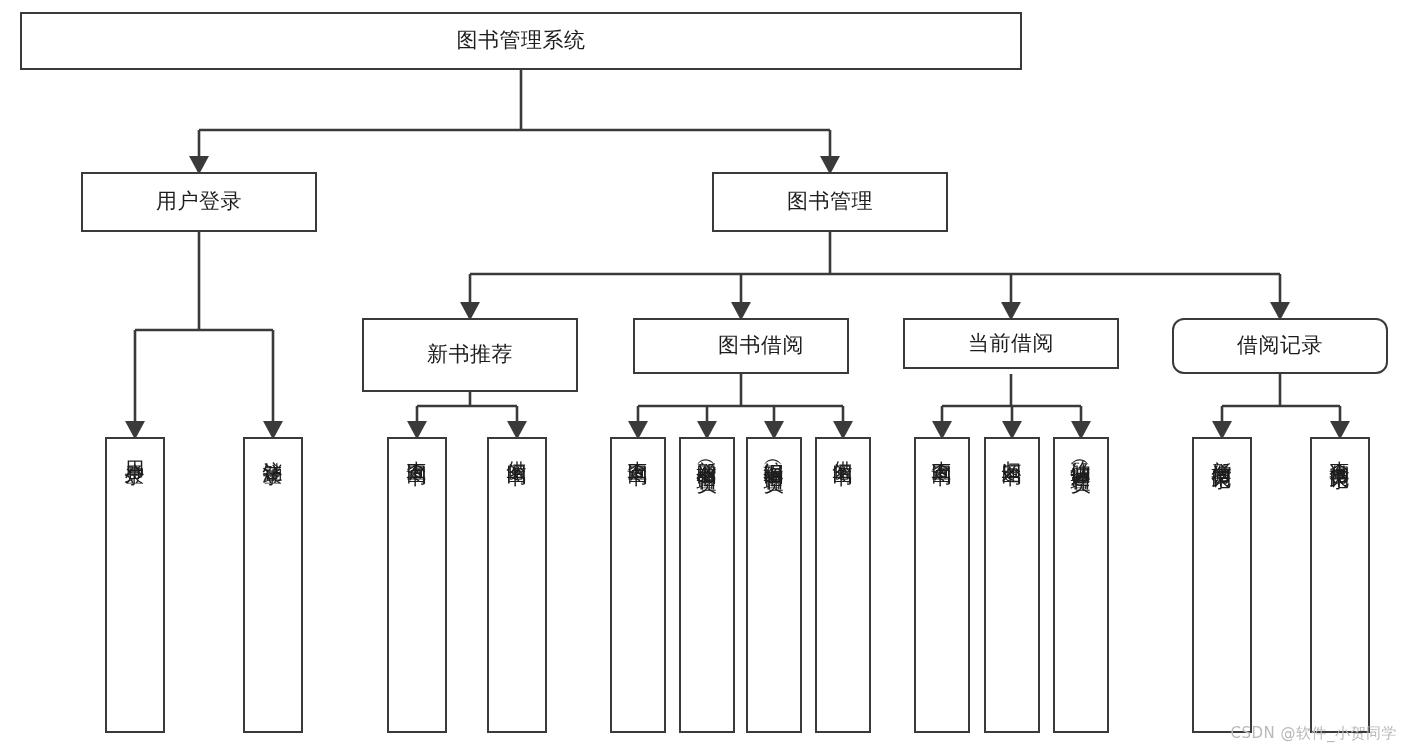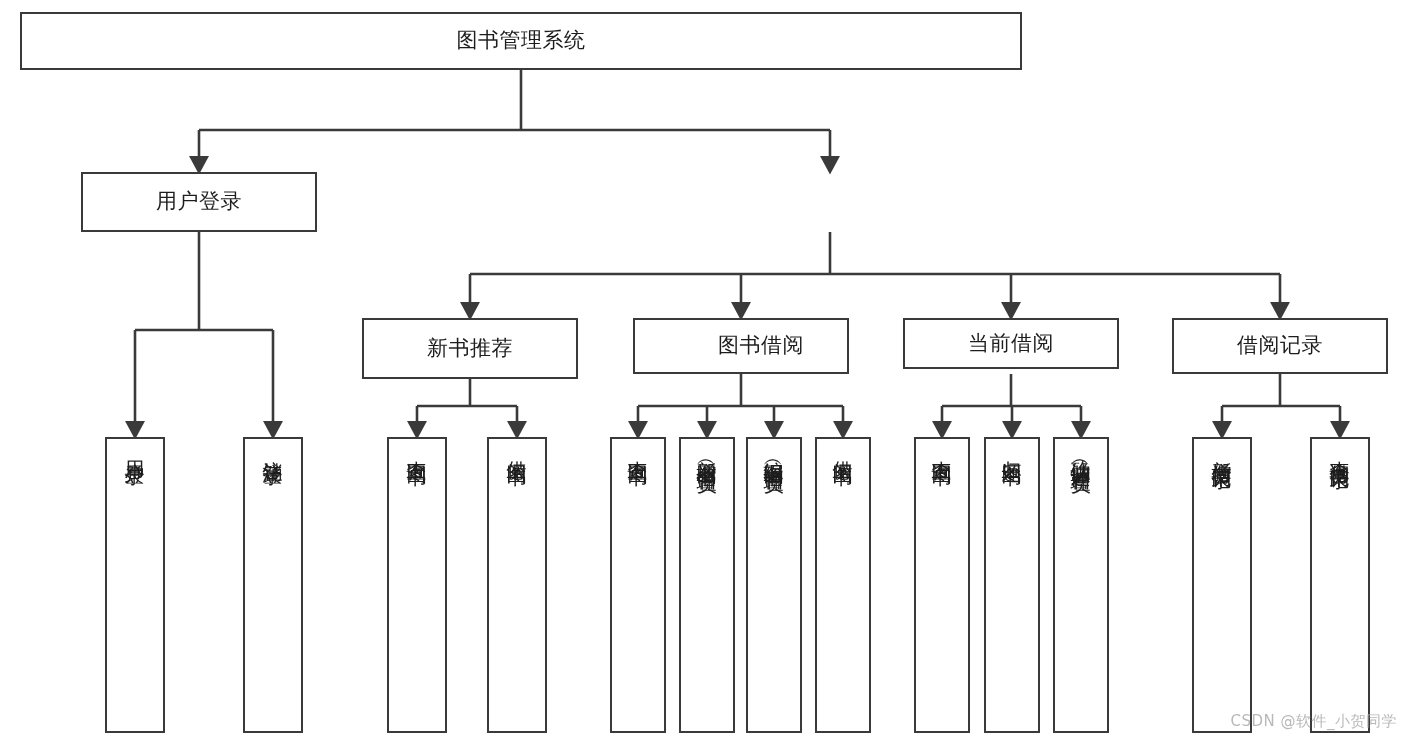--- a/index.html
+++ b/index.html
@@ -53,21 +53,21 @@
     color: #1d1d1d;
     writing-mode: vertical-rl;
     text-orientation: upright;
     letter-spacing: 2px;
     line-height: 1;
     white-space: nowrap;
   }
   .watermark {
     position: absolute;
     right: 8px;
-    bottom: 16px;
+    bottom: 4px;
     font-size: 15px;
     color: #b9b9b9;
     white-space: nowrap;
     letter-spacing: 0.5px;
   }
 </style>
 </head>
 <body>
 
 <div id="diagram-root">
@@ -138,31 +138,34 @@
     </g>
   </svg>
 
   <div class="node-box" style="left:20px; top:12px; width:1002px; height:58px;">
     <span class="node-label-h">图书管理系统</span>
   </div>
 
   <div class="node-box" style="left:81px; top:172px; width:236px; height:60px;">
     <span class="node-label-h">用户登录</span>
   </div>
-
-  <div class="node-box" style="left:362px; top:318px; width:216px; height:61px;">
+  <div class="node-box" style="left:712px; top:172px; width:236px; height:60px;">
+    <span class="node-label-h">图书管理</span>
+  </div>
+
+  <div class="node-box" style="left:362px; top:318px; width:216px; height:74px;">
     <span class="node-label-h">新书推荐</span>
   </div>
   <div class="node-box" style="left:633px; top:318px; width:216px; height:56px;padding-left:40px;">
     <span class="node-label-h">图书借阅</span>
   </div>
   <div class="node-box" style="left:903px; top:318px; width:216px; height:51px;">
     <span class="node-label-h">当前借阅</span>
   </div>
-  <div class="node-box" style="left:1172px; top:318px; width:216px; height:56px;">
+  <div class="node-box" style="left:1172px; top:318px; width:216px; height:56px;border-radius:12px;">
     <span class="node-label-h">借阅记录</span>
   </div>
 
   <div class="node-box leaf" style="left:105px; top:437px; width:60px; height:296px;">
     <span class="node-label-v">用户登录</span>
   </div>
   <div class="node-box leaf" style="left:243px; top:437px; width:60px; height:296px;">
     <span class="node-label-v">注销登录</span>
   </div>
   <div class="node-box leaf" style="left:387px; top:437px; width:60px; height:296px;">

